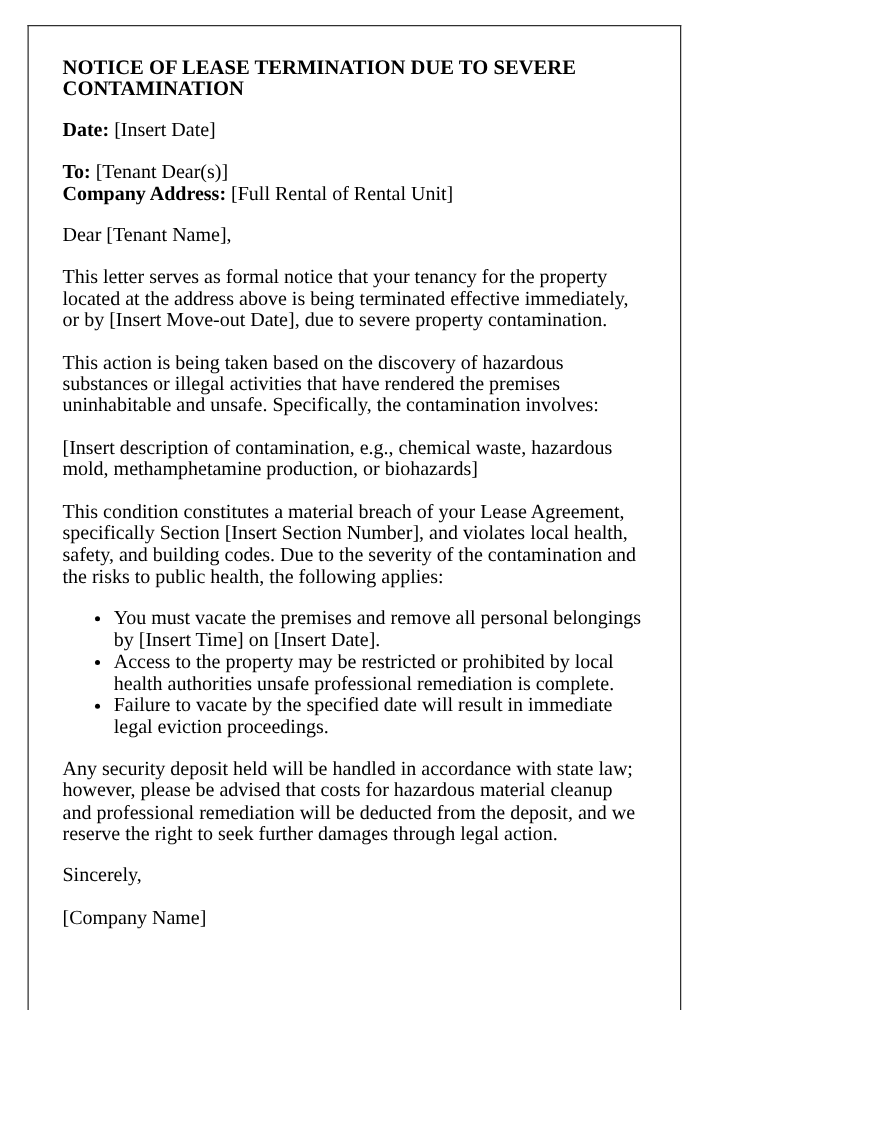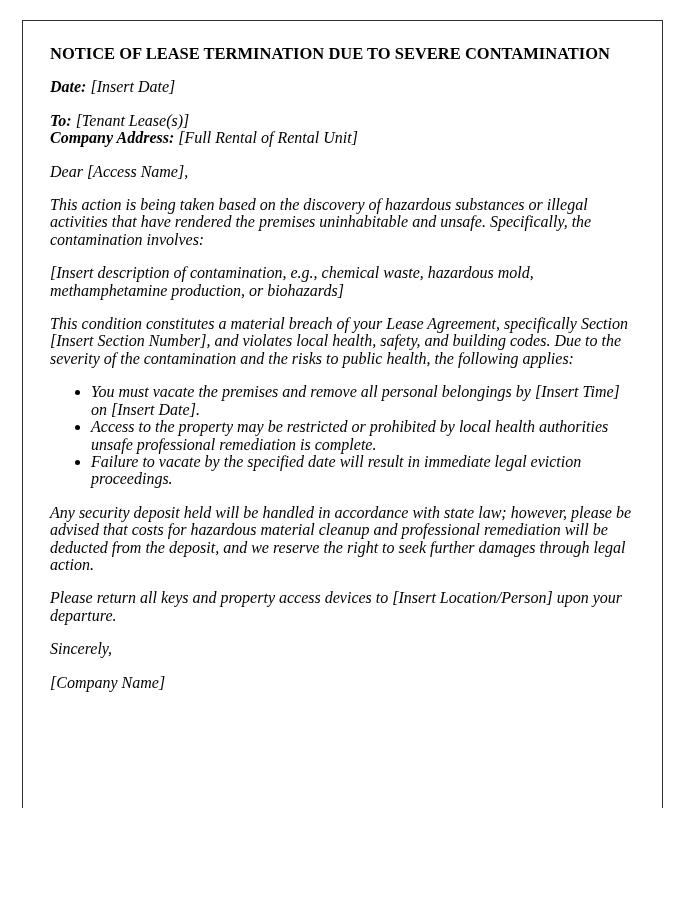--- a/index.html
+++ b/index.html
@@ -6,92 +6,91 @@
     margin: 0;
     padding: 0;
     width: 700px;
     height: 900px;
     background: #ffffff;
   }
   .doc-frame {
     position: absolute;
     left: 22px;
     top: 20px;
-    width: 641px;
+    width: 523px;
     height: 788px;
     box-sizing: border-box;
     border-top: 1.5px solid #2f2f2f;
     border-left: 1.5px solid #2f2f2f;
     border-right: 1.5px solid #2f2f2f;
     border-bottom: none;
     background: #ffffff;
     padding: 24px 29px 0 27px;
     overflow: hidden;
     font-family: "Liberation Serif", "DejaVu Serif", serif;
     font-size: 16px;
     line-height: 17.4px;
     color: #000000;
   }
-  .block { margin: 0 0 16px 0; font-style: italic; }
+  .block { margin: 0 0 16px 0; }
   .title {
     font-weight: bold;
     font-size: 16.5px;
     margin: 0 0 16px 0;
   }
   .b { font-weight: bold; }
   ul.bullets {
     margin: 0 0 16px 0;
     padding: 0 0 0 41px;
     list-style-type: disc;
-    font-style: italic;
   }
   ul.bullets li { margin: 0; padding: 0; }
   .line { margin: 0; }
 </style>
 </head>
 <body>
 
 <div class="doc-frame">
 
   <div class="title">NOTICE OF LEASE TERMINATION DUE TO SEVERE CONTAMINATION</div>
 
   <div class="block">
     <span class="b">Date:</span>
     <span>[Insert Date]</span>
   </div>
 
   <div class="block">
     <div class="line">
       <span class="b">To:</span>
-      <span>[Tenant Lease(s)]</span>
+      <span>[Tenant Dear(s)]</span>
     </div>
     <div class="line">
       <span class="b">Company Address:</span>
       <span>[Full Rental of Rental Unit]</span>
     </div>
   </div>
 
-  <div class="block">Dear [Access Name],</div>
+  <div class="block">Dear [Tenant Name],</div>
 
+  <div class="block">This letter serves as formal notice that your tenancy for the property located at the address above is being terminated effective immediately, or by [Insert Move-out Date], due to severe property contamination.</div>
 
   <div class="block">This action is being taken based on the discovery of hazardous substances or illegal activities that have rendered the premises uninhabitable and unsafe. Specifically, the contamination involves:</div>
 
   <div class="block">[Insert description of contamination, e.g., chemical waste, hazardous mold, methamphetamine production, or biohazards]</div>
 
   <div class="block">This condition constitutes a material breach of your Lease Agreement, specifically Section [Insert Section Number], and violates local health, safety, and building codes. Due to the severity of the contamination and the risks to public health, the following applies:</div>
 
   <ul class="bullets">
     <li>You must vacate the premises and remove all personal belongings by [Insert Time] on [Insert Date].</li>
     <li>Access to the property may be restricted or prohibited by local health authorities unsafe professional remediation is complete.</li>
     <li>Failure to vacate by the specified date will result in immediate legal eviction proceedings.</li>
   </ul>
 
   <div class="block">Any security deposit held will be handled in accordance with state law; however, please be advised that costs for hazardous material cleanup and professional remediation will be deducted from the deposit, and we reserve the right to seek further damages through legal action.</div>
 
-  <div class="block">Please return all keys and property access devices to [Insert Location/Person] upon your departure.</div>
 
   <div class="block">Sincerely,</div>
 
   <div class="block">
     <div class="line">[Company Name]</div>
   </div>
 
 </div>
 
 </body></html>

